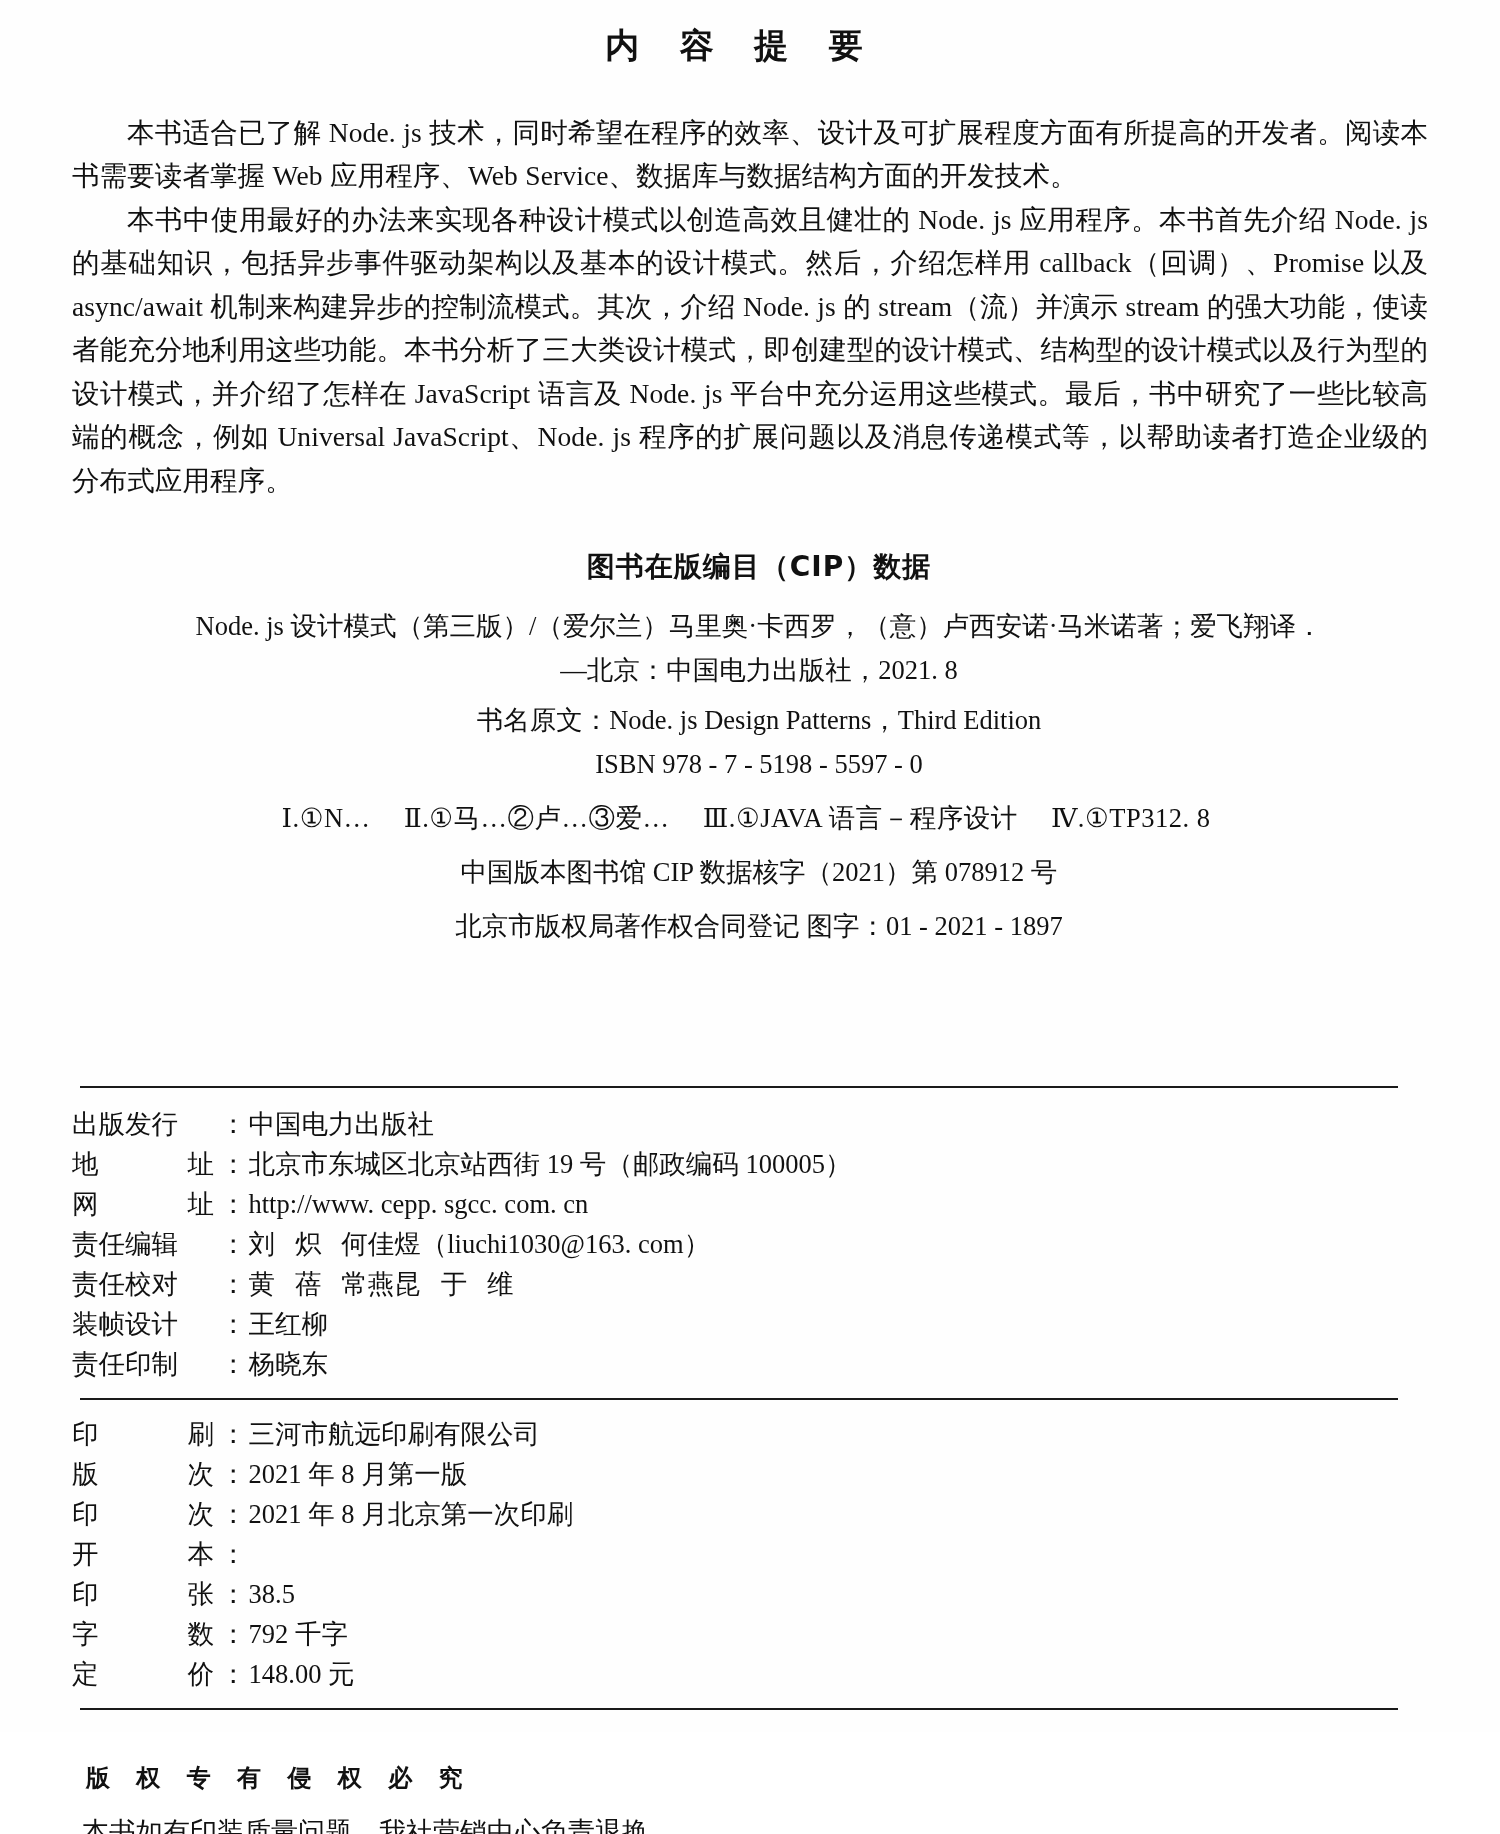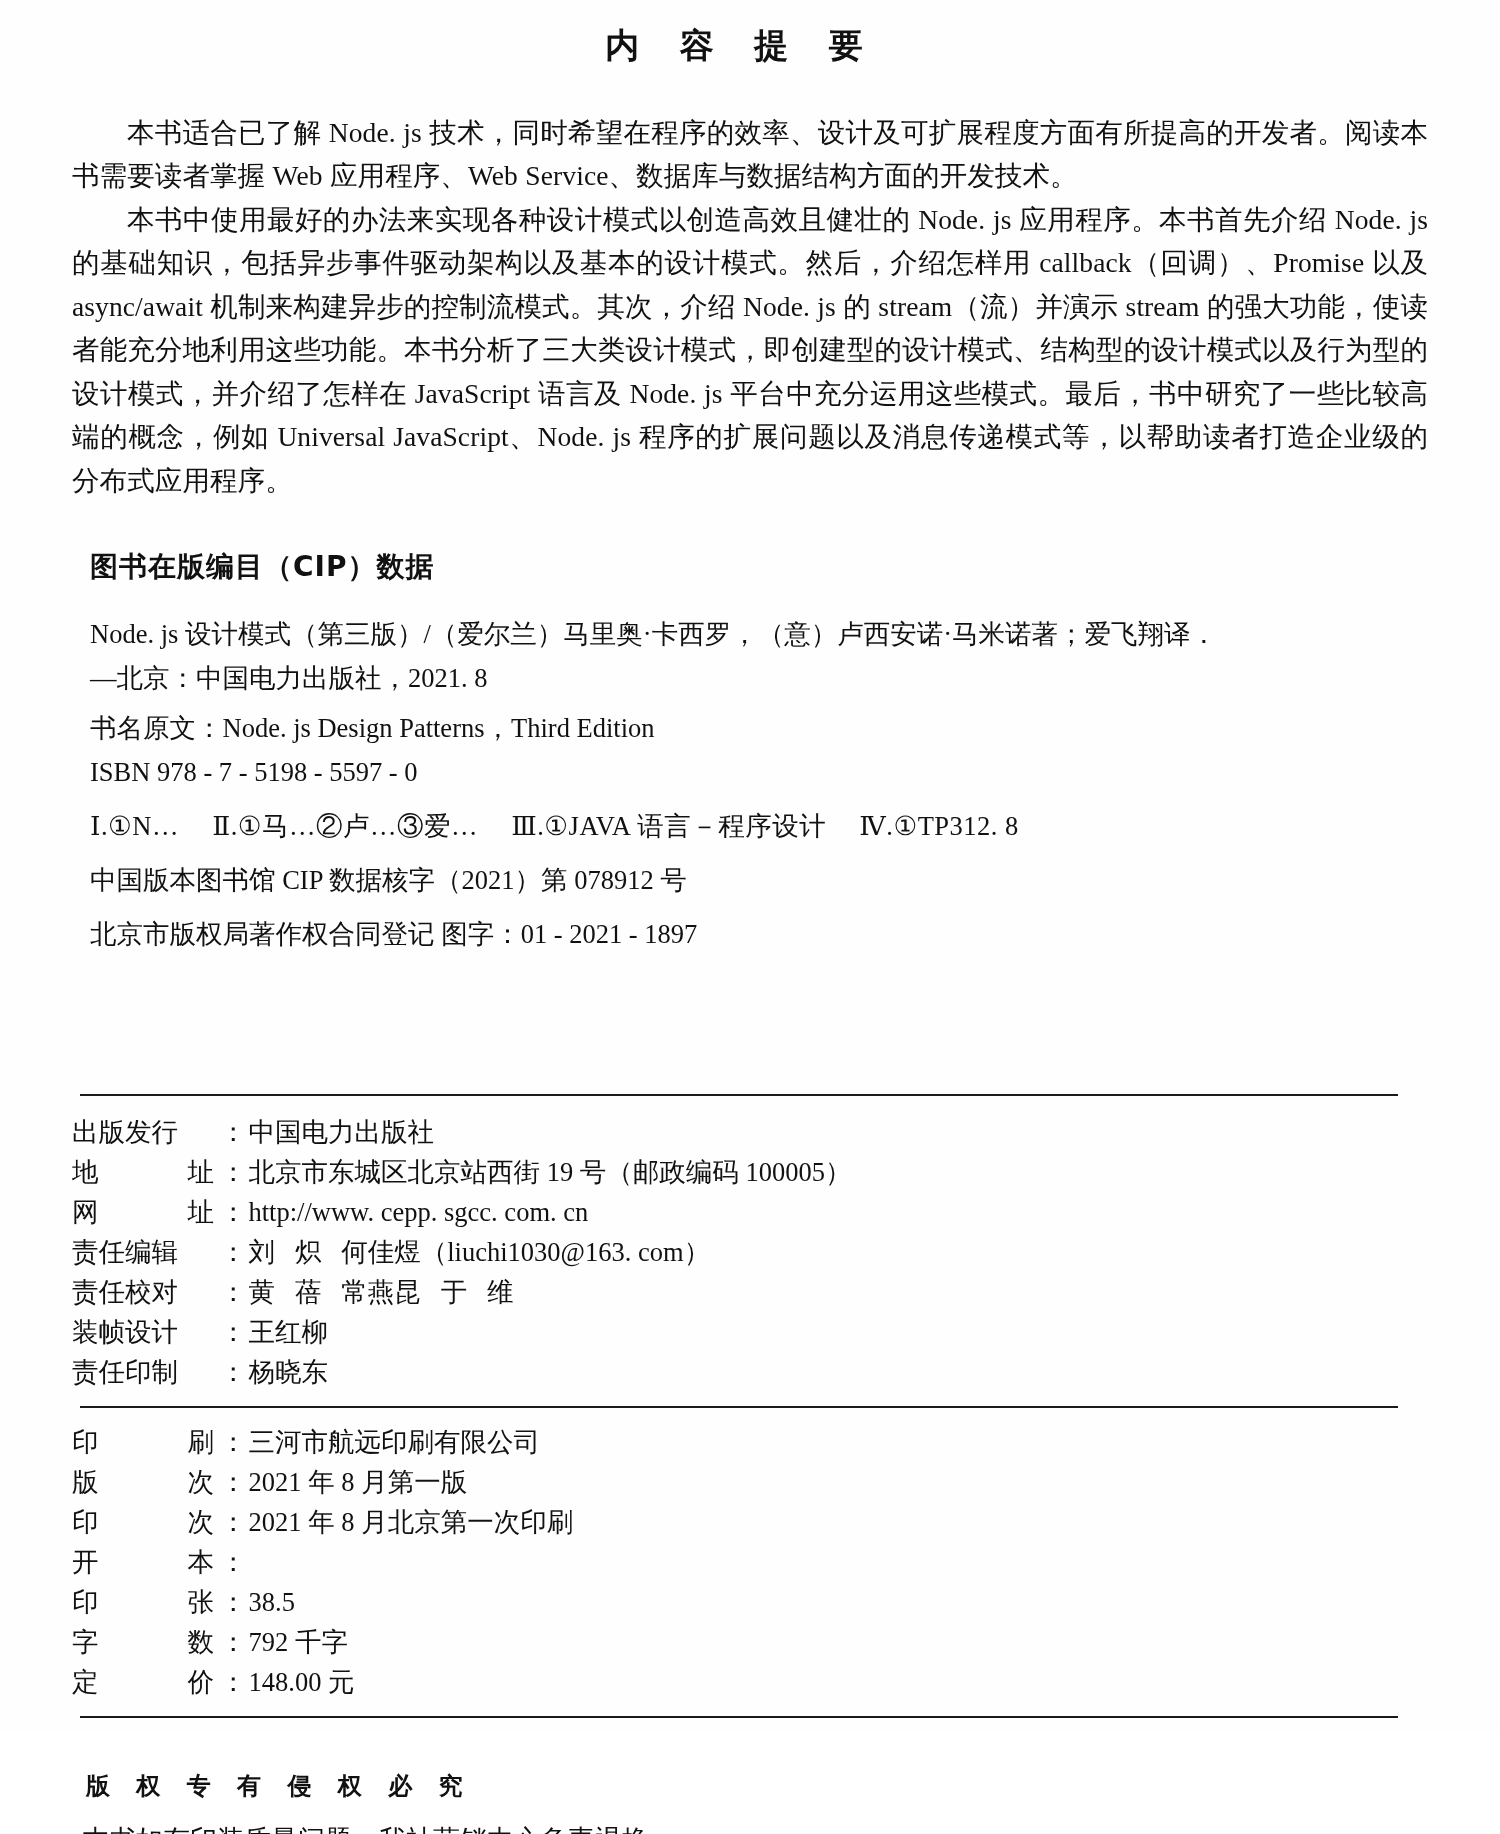--- a/index.html
+++ b/index.html
@@ -54,35 +54,37 @@
   .abstract p {
     margin: 0;
     text-indent: 2em;
   }
 
   
   .cip-heading {
     font-family: "DejaVu Sans", "Liberation Sans", sans-serif;
     font-weight: bold;
     font-size: 28px;
-    margin: 46px 0 26px 18px;
+    margin: 46px 0 18px 18px;
     letter-spacing: 1px;
+    text-align: center;
   }
 
   
   .cip-body {
     font-size: 26.5px;
     line-height: 44px;
     margin-left: 18px;
   }
   .cip-entry {
     margin: 0 0 6px 0;
   }
   .cip-line {
     margin: 0;
+    text-align: center;
   }
   .cip-gap-sm { height: 10px; }
   .cip-class {
     letter-spacing: 0.5px;
   }
   .cip-class .grp { margin-right: 26px; }
 
   
   .rule {
     border: none;

